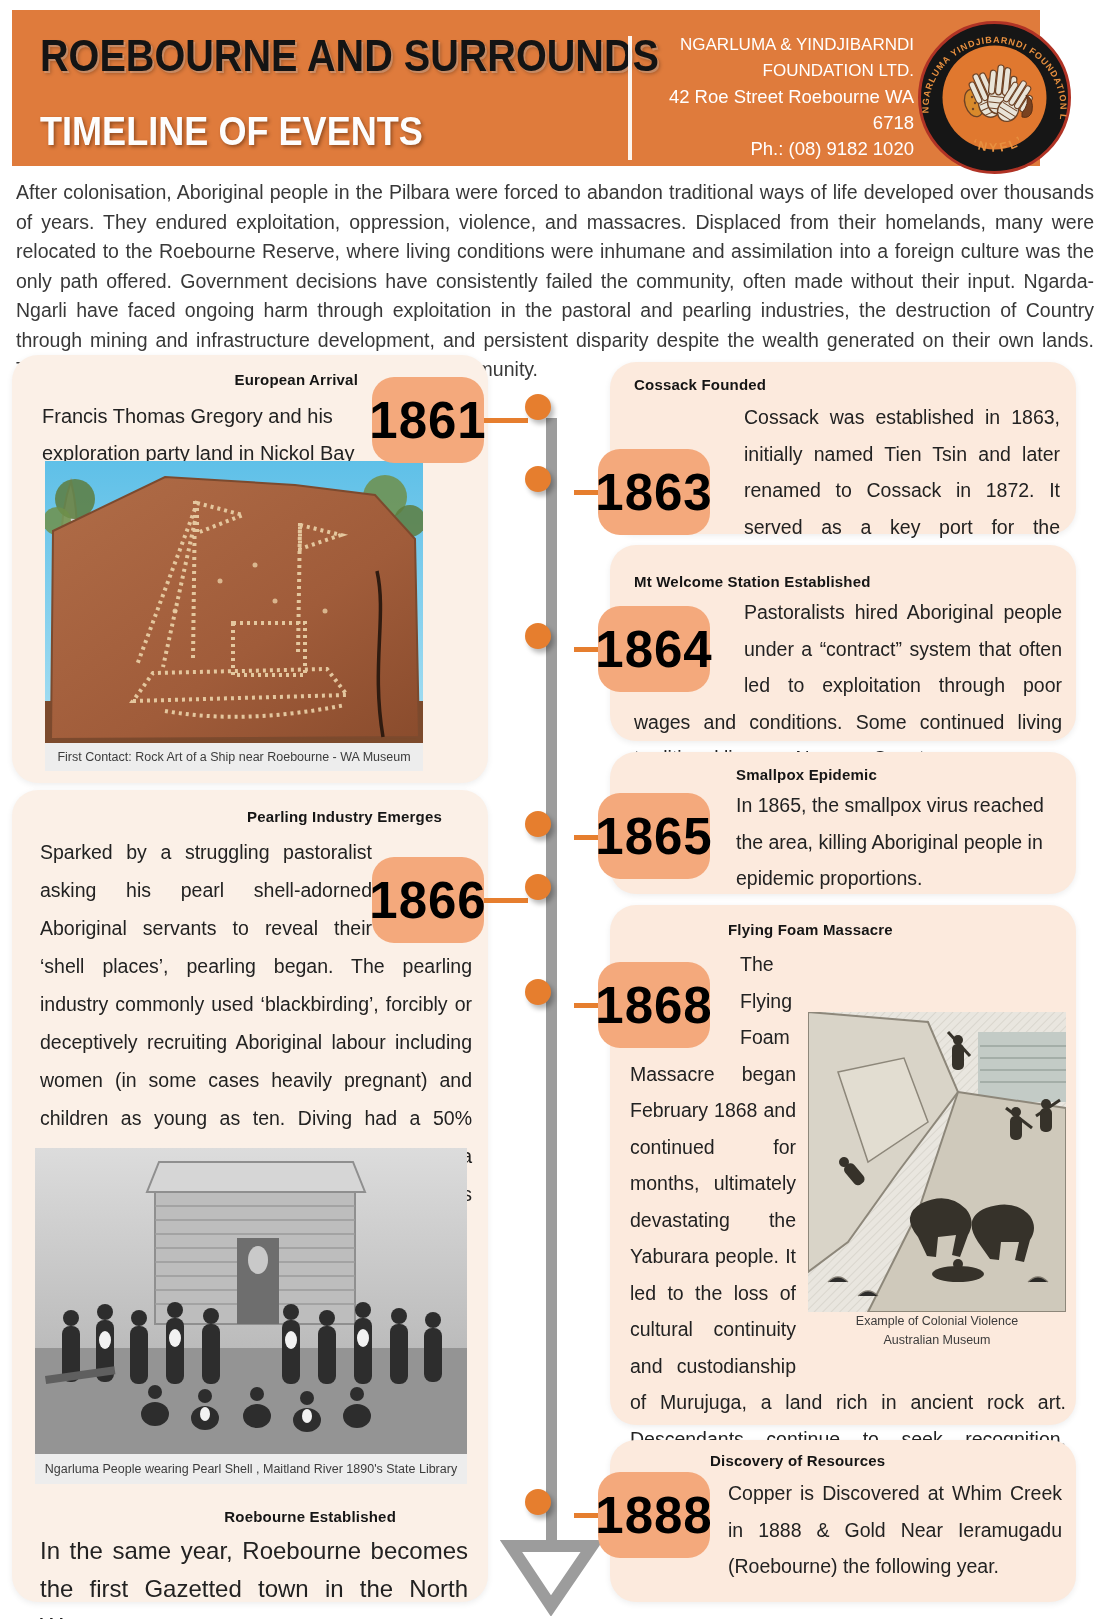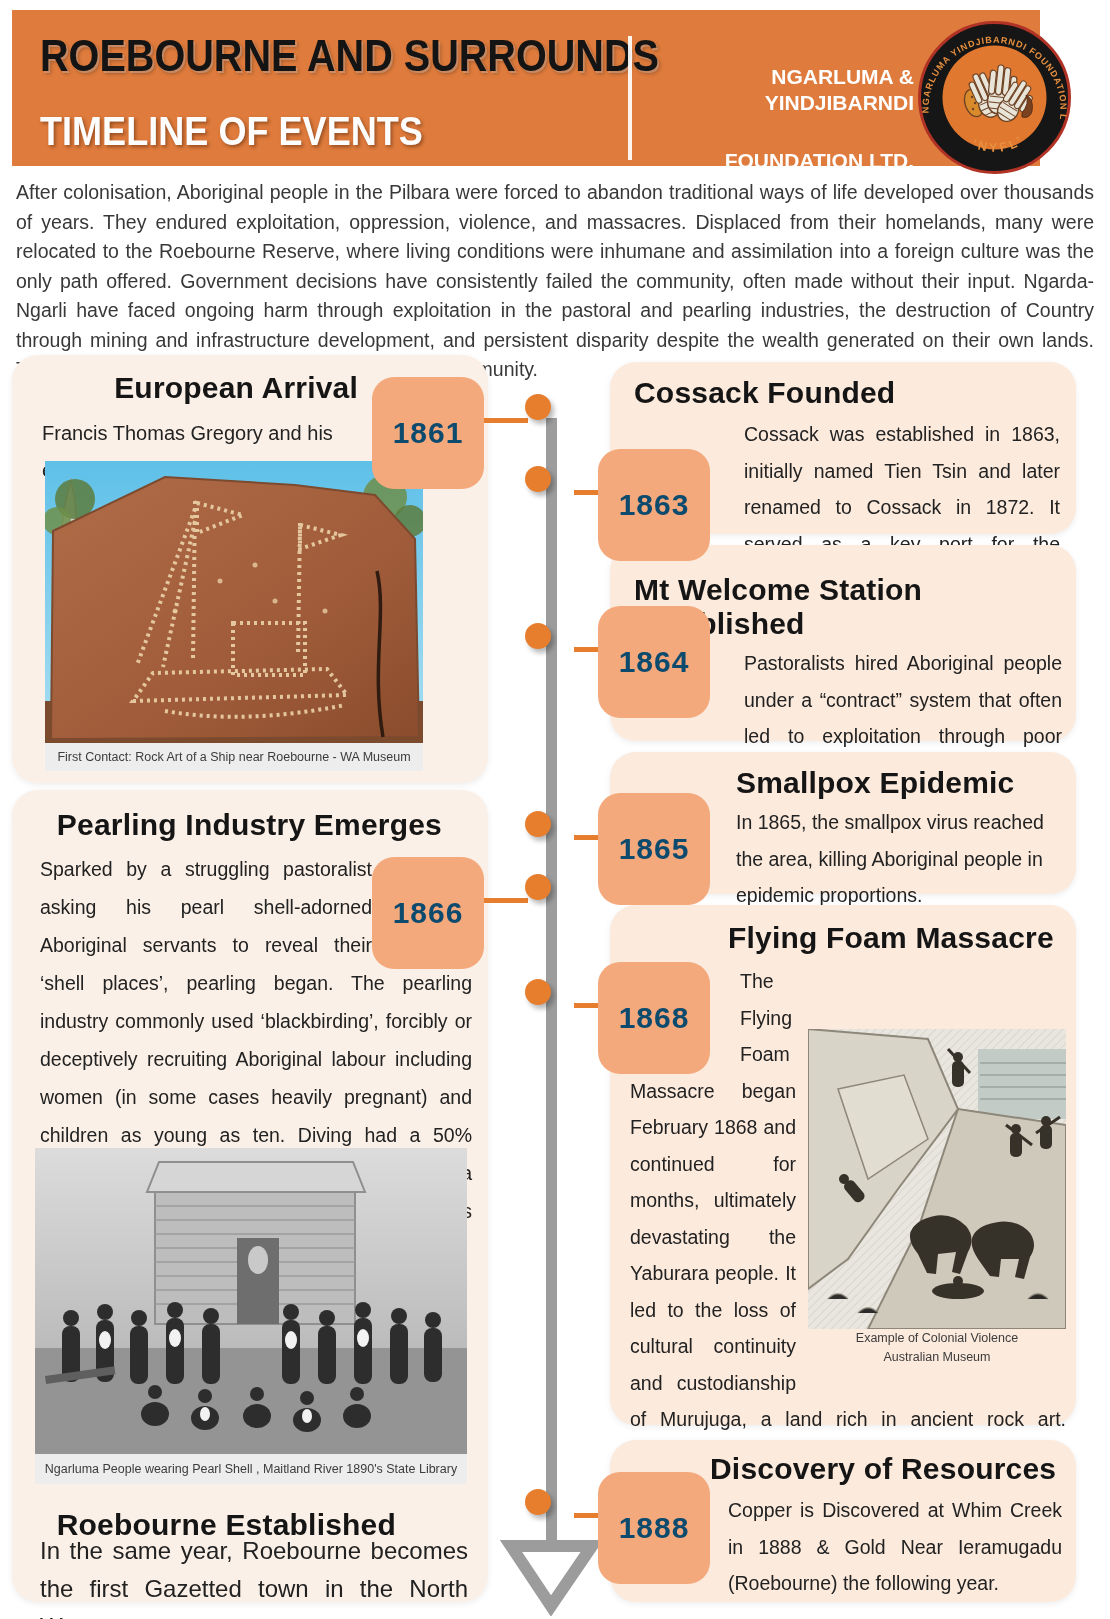--- a/index.html
+++ b/index.html
@@ -17,48 +17,48 @@
     text-shadow:2px 2px 0 rgba(255,255,255,.25), 3px 3px 4px rgba(0,0,0,.25);
     white-space:nowrap;
   }
   .title2 {
     position:absolute; left:28px; top:98px; font-size:41px; font-weight:800;
     color:#fdfdfd; transform:scaleX(.88); transform-origin:left top;
     text-shadow:2px 2px 4px rgba(60,25,0,.45); white-space:nowrap;
   }
   .hdr-divider { position:absolute; left:616px; top:26px; width:4px; height:124px; background:rgba(255,255,255,.92); }
   .contact { position:absolute; left:612px; top:22px; width:290px; text-align:right; color:#fff; line-height:26px; font-size:18.5px; }
-  .contact .org { font-weight:bold; font-size:21px;margin-top:32px; }
+  .contact .org { font-weight:normal; font-size:17px; }
   .logo { position:absolute; left:906px; top:11px; width:153px; height:153px; }
   
   .intro {
     position:absolute; left:16px; top:178px; width:1078px;
     font-size:19.5px; line-height:29.5px; color:#383838; text-align:justify;
   }
   
   .spine { position:absolute; left:546px; top:418px; width:11px; height:1128px; background:#9c9c9c; z-index:5; }
   .t-node {
     position:absolute; width:26px; height:26px; background:#fff;
     border:13px solid #e67e2e; border-radius:50%;
     box-shadow:3px 4px 5px rgba(0,0,0,.28); z-index:25; left:525px;
   }
   .conn { position:absolute; height:5px; background:#e67e2e; z-index:20; }
   .conn-l { left:478px; width:50px; }
   .conn-r { left:574px; width:28px; }
   .year-badge {
-    position:absolute; width:112px; height:112px; background:#f4a97c; border-radius:22px;
-    color:#0c4a6e; font-size:30px; font-weight:800; letter-spacing:1px;
+    position:absolute; width:112px; height:86px; background:#f4a97c; border-radius:22px;
+    color:#000000; font-size:51px; font-weight:800; letter-spacing:1px;
     display:flex; align-items:center; justify-content:center; z-index:30;
   }
   .arrow-svg { position:absolute; left:499px; top:1538px; z-index:6; }
   
   .panel { position:absolute; border-radius:26px; z-index:10; box-shadow:0 2px 6px rgba(0,0,0,.07); }
   .panel-left  { left:12px;  width:476px; background:#fbf0e7; }
   .panel-right { left:610px; width:466px; background:#fceadd; }
-  .ev-title { font-size:30px; font-weight:800; color:#151515; letter-spacing:.2px; }
+  .ev-title { font-size:15px; font-weight:800; color:#151515; letter-spacing:.2px; }
   .ev-body  { font-size:19.5px; line-height:36.5px; color:#222; text-align:justify; hyphens:auto; }
   .cap-bar {
     position:absolute; background:#ededed; color:#3c3c3c; font-size:12.5px;
     text-align:center; overflow:hidden;
   }
   
   #panelA { top:355px; height:428px; }
   #panelA .ev-title { padding:16px 130px 0 0; text-align:right; }
   #panelA .ev-body { margin:10px 0 0 30px; width:340px; text-align:left; font-size:20px; line-height:37px; }
   #rockFig { position:absolute; left:33px; top:106px; width:378px; height:282px; }
@@ -103,21 +103,21 @@
 <div id="page">
 
   <div class="band">
     <div class="title1">ROEBOURNE AND SURROUNDS</div>
     <div class="title2">TIMELINE OF EVENTS</div>
     <div class="hdr-divider"></div>
     <div class="contact">
       <div class="org">NGARLUMA &amp; YINDJIBARNDI</div>
       <div class="org">FOUNDATION LTD.</div>
       <div>42 Roe Street Roebourne WA 6718</div>
-      <div>Ph.: (08) 9182 1150</div>
+      <div>Ph.: (08) 9182 1020</div>
       <div>E: reception@nyfl.org.au</div>
       <div>www.nyfl.org.au</div>
     </div>
     <div class="logo">
       <svg width="153" height="153" viewBox="0 0 153 153">
         <defs>
           <path id="arcTop" d="M 11,96 A 66,66 0 1 1 142,96"></path>
           <path id="arcBot" d="M 36,112 A 53,53 0 0 0 117,112"></path>
           <g id="hand">
             <ellipse cx="0" cy="14" rx="11" ry="13" fill="#e9e4d8" stroke="#6d4326" stroke-width="1.5"></ellipse>

